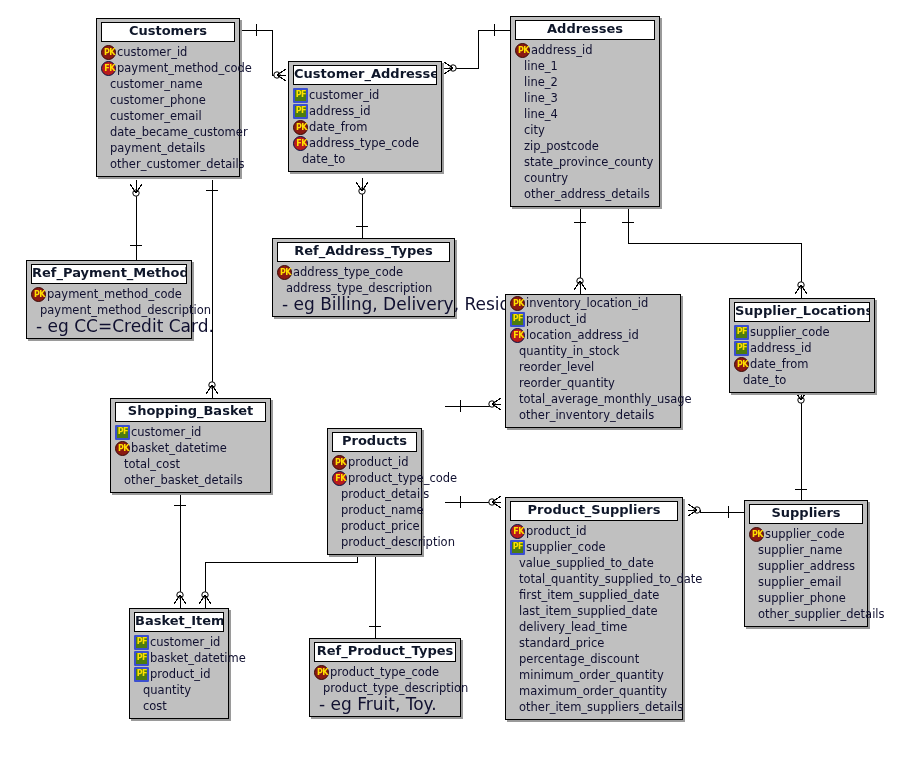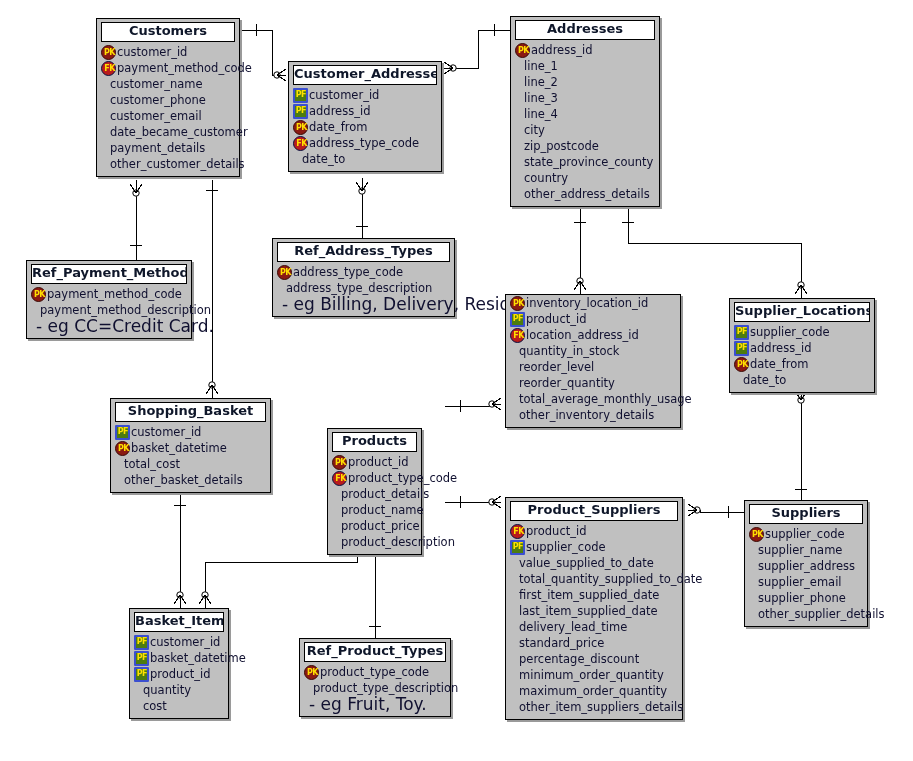--- a/index.html
+++ b/index.html
@@ -502,21 +502,21 @@
           <span class="name">product_id</span>
         </div>
         <div class="attr plain">
           <span class="name">quantity</span>
         </div>
         <div class="attr plain">
           <span class="name">cost</span>
         </div>
       </div>
     </div>
-    <div class="entity" style="left: 299px; top: 638px; width: 152px;">
+    <div class="entity" style="left: 309px; top: 638px; width: 152px;">
       <div class="ent-title">Ref_Product_Types</div>
       <div class="ent-body">
         <div class="attr">
           <span class="keyslot">
             <span class="badge pk">PK</span>
           </span>
           <span class="name">product_type_code</span>
         </div>
         <div class="attr plain">
           <span class="name">product_type_description</span>

